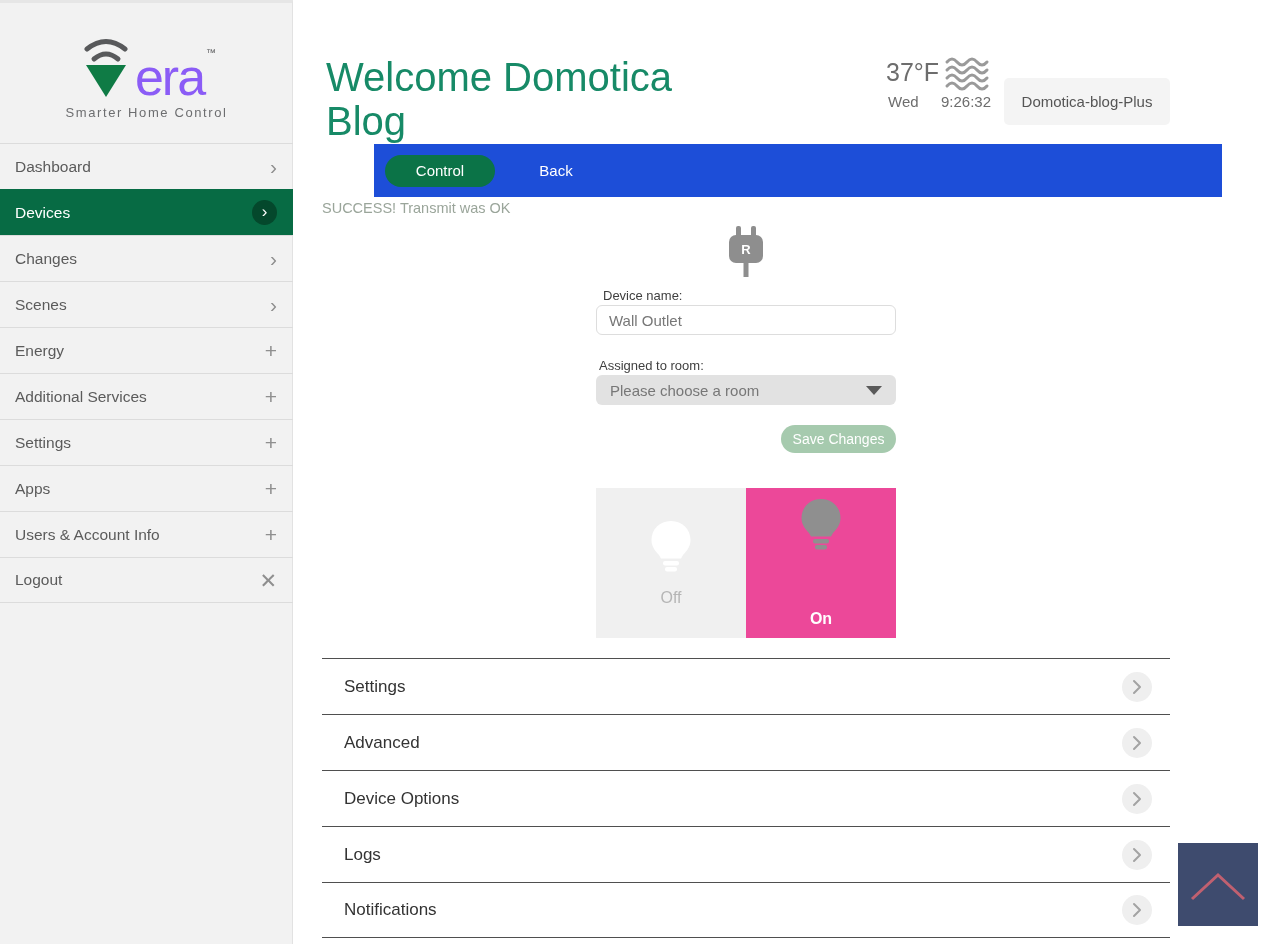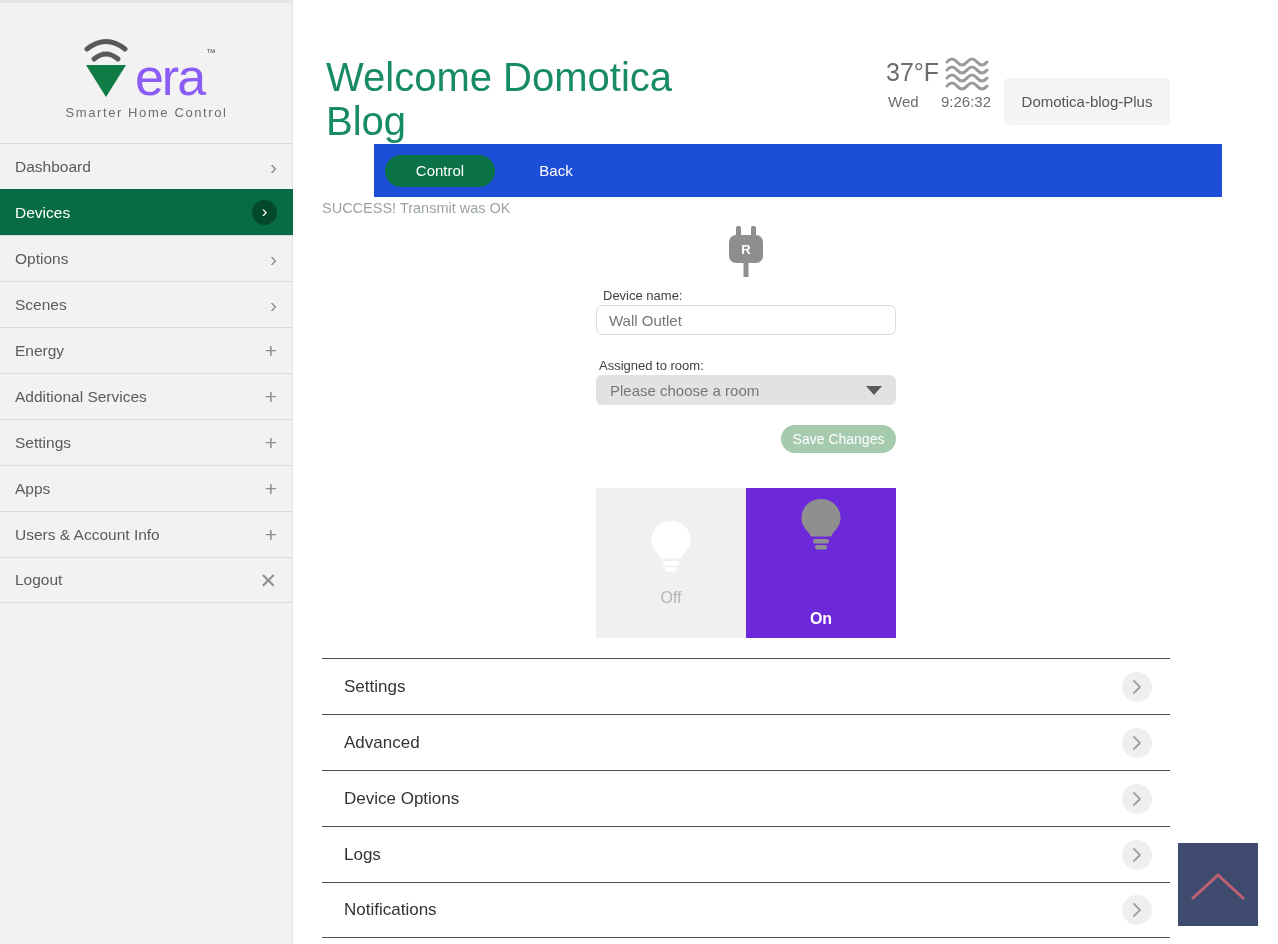--- a/index.html
+++ b/index.html
@@ -45,21 +45,21 @@
   .name-input { position:absolute; left:596px; top:305px; width:300px; height:30px; border:1px solid #ddd; border-radius:6px; background:#fff; color:#777; font-size:15px; padding:5px 12px; font-family:"Liberation Sans", sans-serif; outline:none; }
   .room-select { position:absolute; left:596px; top:375px; width:300px; height:30px; background:#e2e2e2; border-radius:6px; display:flex; align-items:center; padding:0 14px; color:#777; font-size:15px; cursor:pointer; }
   .room-select .sel-text { flex:1; }
   .caret-down { width:0; height:0; border-left:8px solid transparent; border-right:8px solid transparent; border-top:9px solid #5a5a5a; }
   .save-btn { position:absolute; left:781px; top:425px; width:115px; height:28px; border:none; border-radius:14px; background:#A6CAAE; color:#fff; font-size:14px; font-family:"Liberation Sans", sans-serif; cursor:pointer; }
 
   
   .toggle { position:absolute; left:596px; top:488px; width:300px; height:150px; display:flex; }
   .tile { width:150px; height:150px; display:flex; flex-direction:column; align-items:center; justify-content:center; cursor:pointer; }
   .tile-off { background:#f0f0f0; }
-  .tile-on { background:#6d28d9;gap:43px; }
+  .tile-on { background:#ec4899;gap:43px; }
   .tile-label { margin-top:17px; font-size:16px; }
   .tile-off .tile-label { color:#b5b5b5; }
   .tile-on .tile-label { color:#fff; font-weight:bold; }
 
   
   .sections { position:absolute; left:322px; top:658px; width:848px; }
   .section { height:56px; border-top:1px solid #4f4f4f; display:flex; align-items:center; padding:0 18px 0 22px; font-size:17px; color:#333; cursor:pointer; background:#fff; }
   .section:last-child { border-bottom:1px solid #4f4f4f; }
   .section .sec-label { flex:1; }
   .chev-circle { width:30px; height:30px; border-radius:50%; background:#efefef; display:flex; align-items:center; justify-content:center; }
@@ -89,21 +89,21 @@
     <div class="menu">
       <div class="menu-item">
         <span class="mi-label">Dashboard</span>
         <span class="glyph">›</span>
       </div>
       <div class="menu-item active">
         <span class="mi-label">Devices</span>
         <span class="glyph">›</span>
       </div>
       <div class="menu-item">
-        <span class="mi-label">Options</span>
+        <span class="mi-label">Changes</span>
         <span class="glyph">›</span>
       </div>
       <div class="menu-item">
         <span class="mi-label">Scenes</span>
         <span class="glyph">›</span>
       </div>
       <div class="menu-item">
         <span class="mi-label">Energy</span>
         <span class="glyph">+</span>
       </div>

